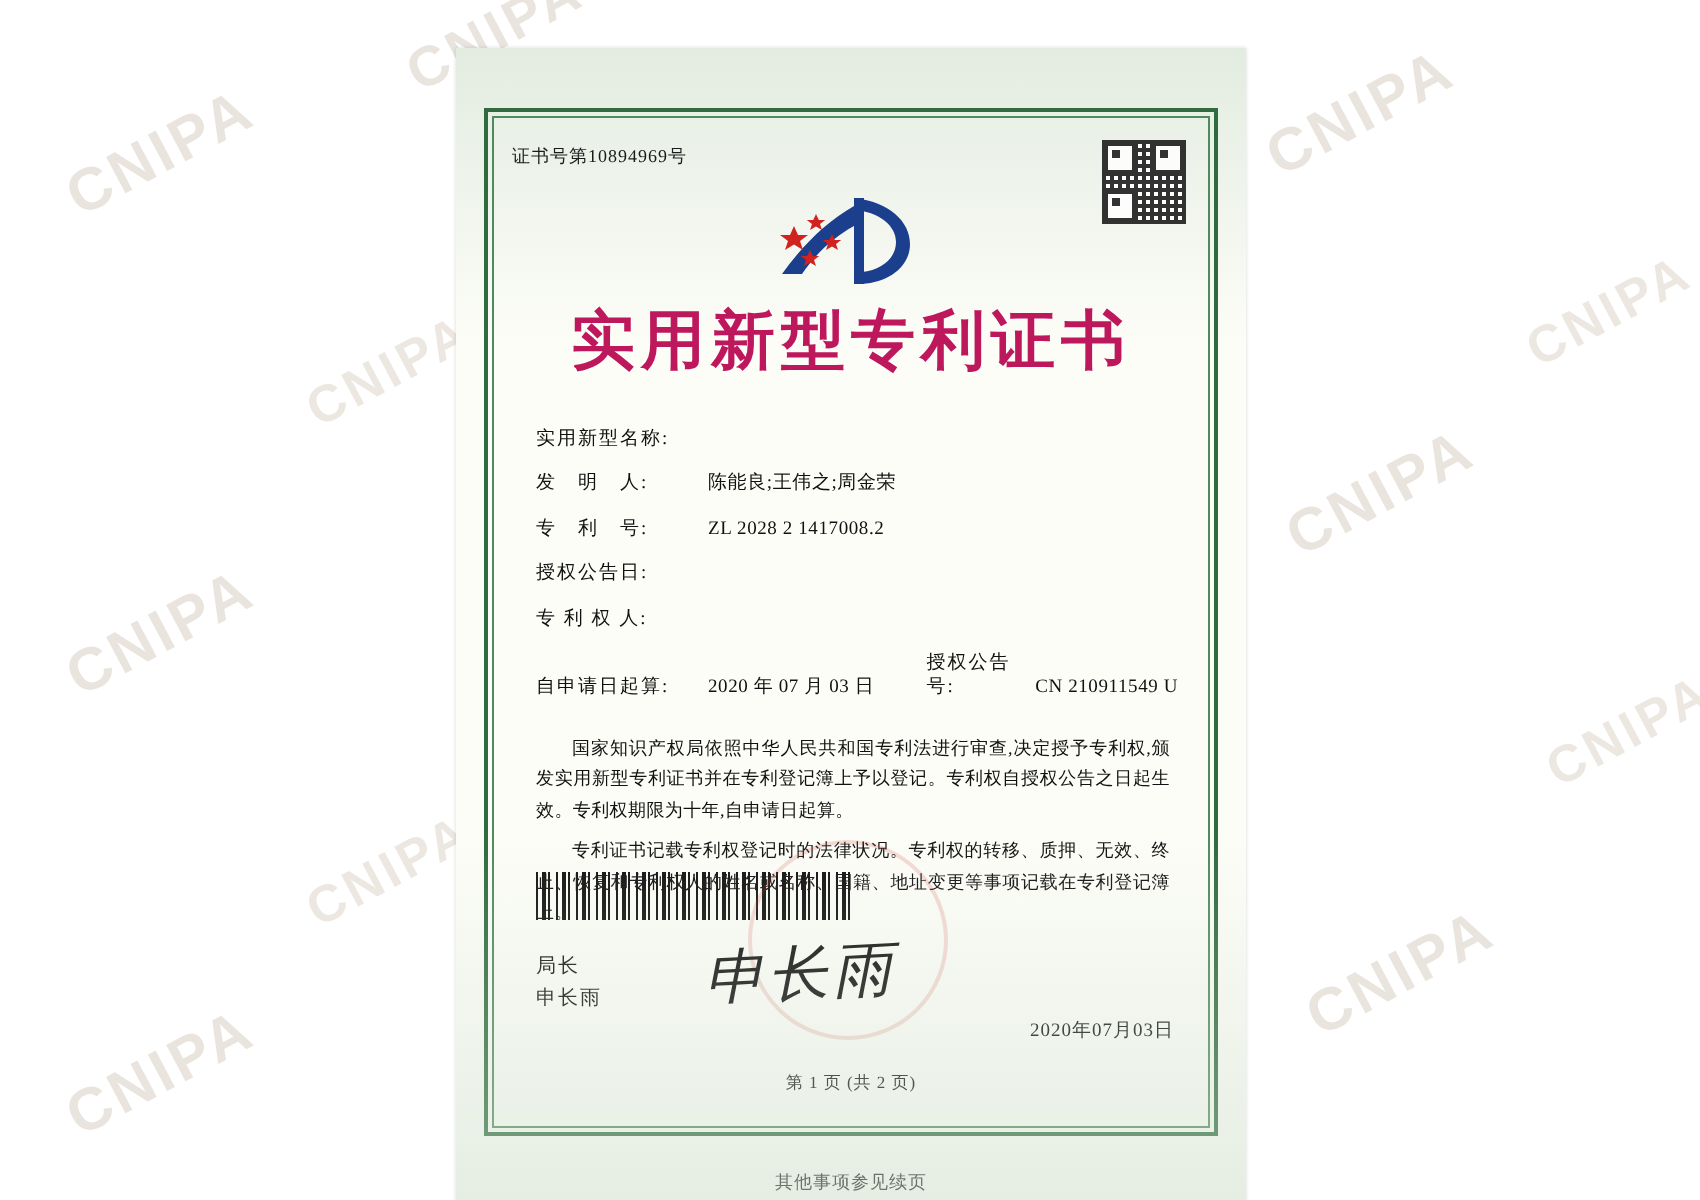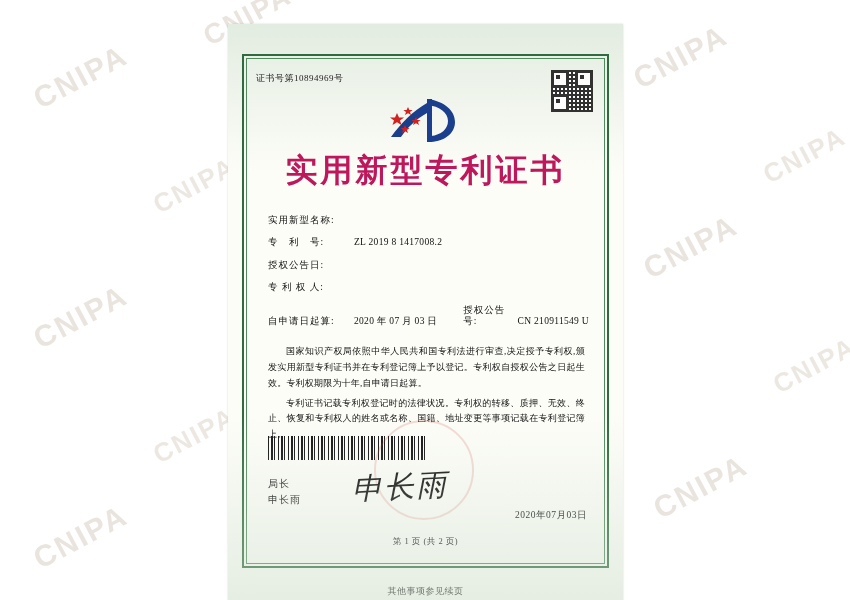--- a/index.html
+++ b/index.html
@@ -321,22 +321,26 @@
         </svg>
       </div>
 
       <div id="title">实用新型专利证书</div>
 
       <div class="fields">
         <div class="frow">
           <div class="flabel">实用新型名称:</div>
         </div>
         <div class="frow">
+          <div class="flabel">发　明　人:</div>
+          <div class="fval">陈能良;王伟之;周金荣</div>
+        </div>
+        <div class="frow">
           <div class="flabel">专　利　号:</div>
-          <div class="fval">ZL 2019 8 1417008.2</div>
+          <div class="fval">ZL 2028 2 1417008.2</div>
         </div>
         <div class="frow">
           <div class="flabel">授权公告日:</div>
         </div>
         <div class="frow">
           <div class="flabel">专 利 权 人:</div>
         </div>
         <div class="frow dual">
           <div class="flabel">自申请日起算:</div>
           <div class="fval">2020 年 07 月 03 日</div>

